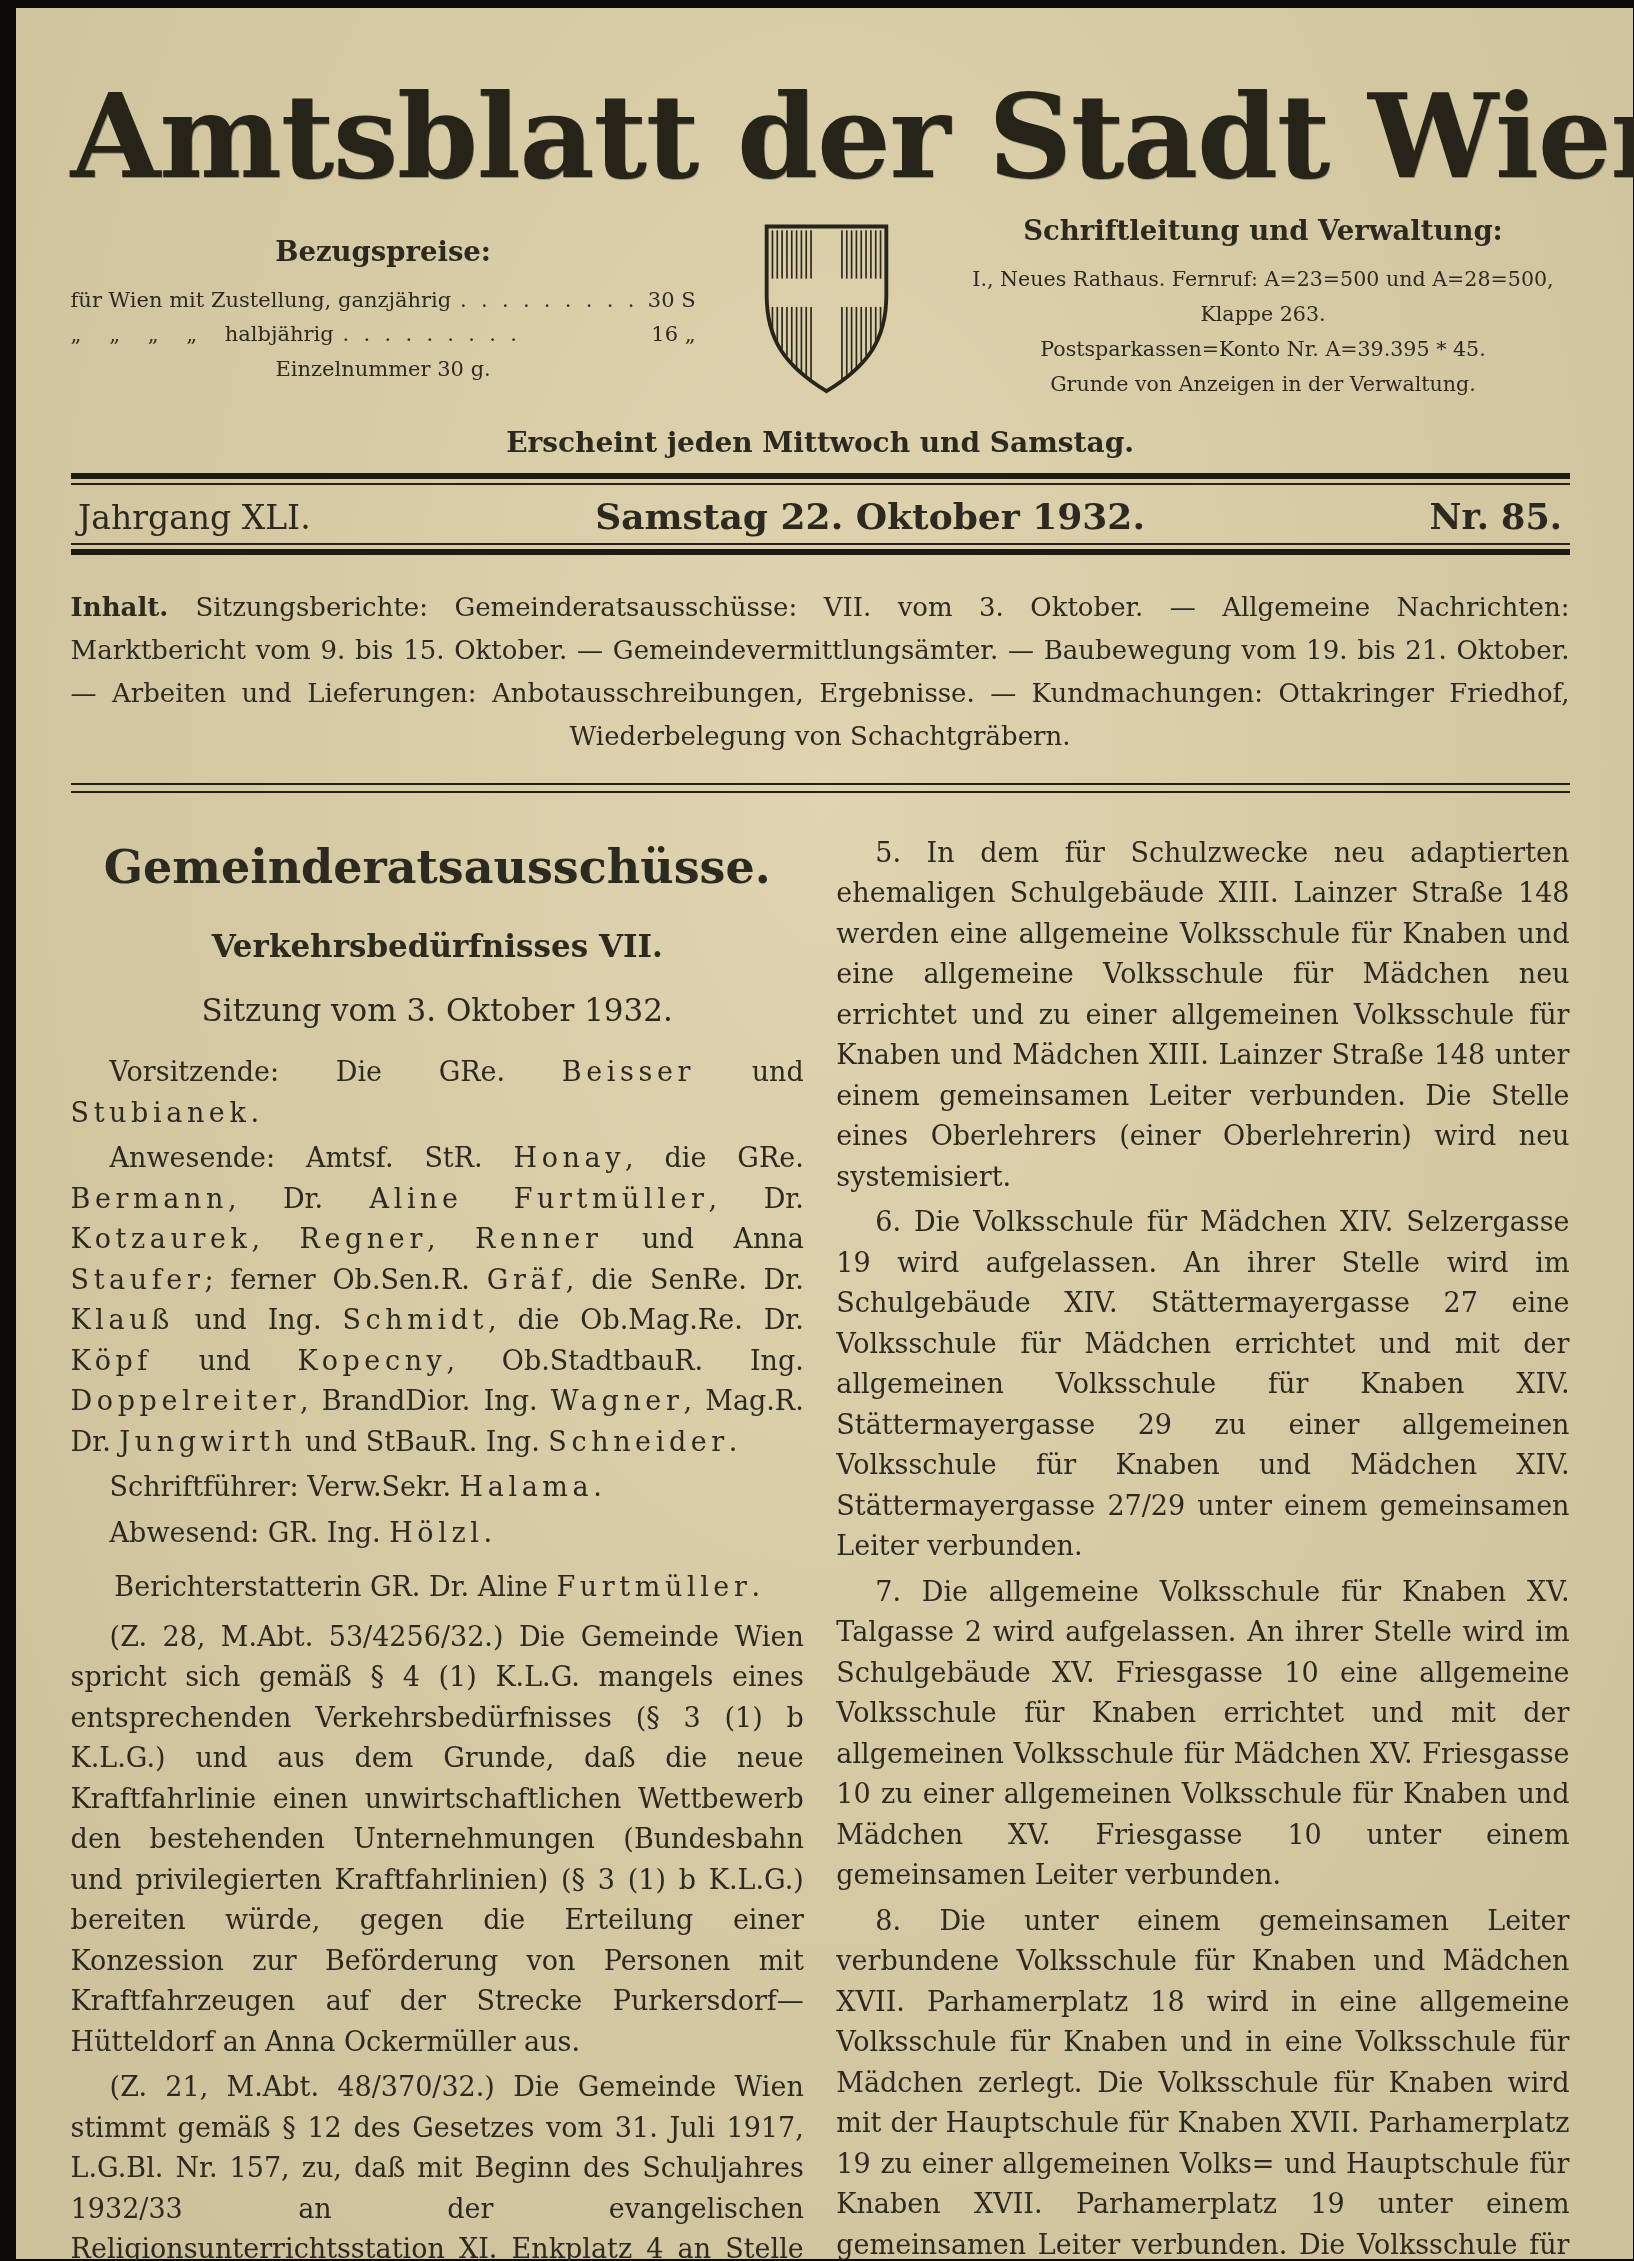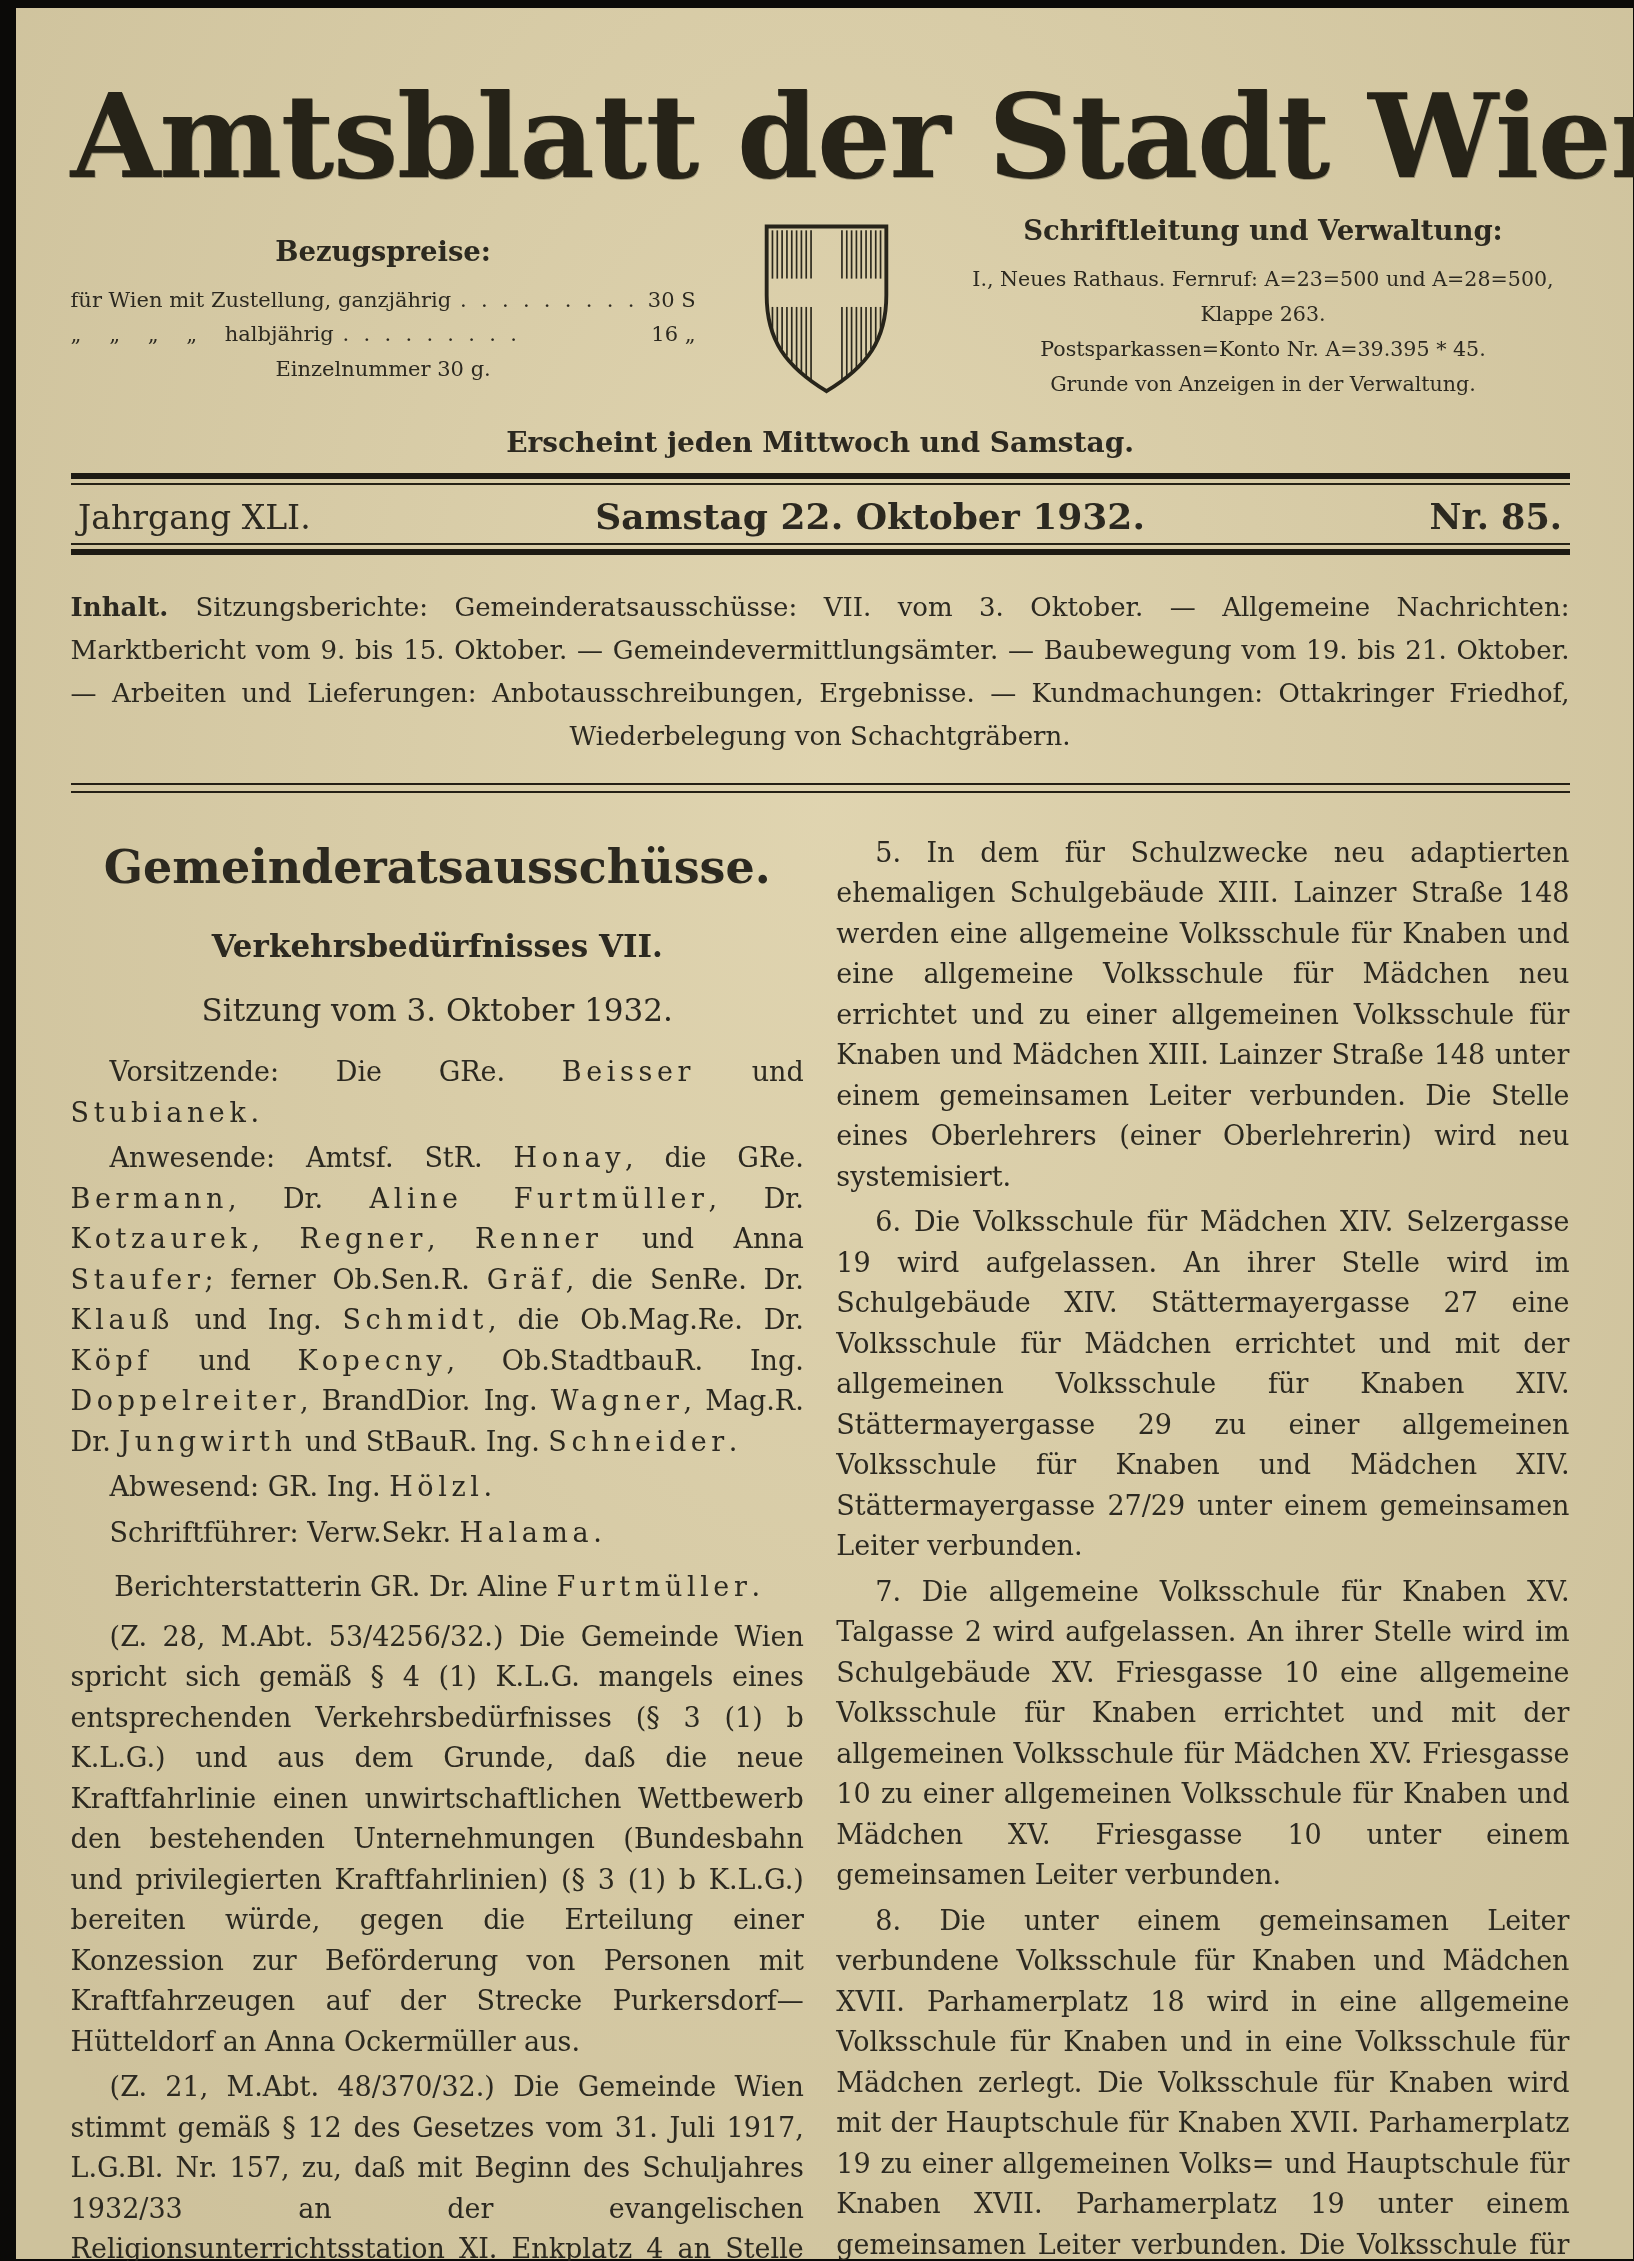--- a/index.html
+++ b/index.html
@@ -191,22 +191,22 @@
 
     <div class="cols">
 
       <div class="col">
         <div class="art-h1">Gemeinderatsausschüsse.</div>
         <div class="art-h2">Verkehrsbedürfnisses VII.</div>
         <div class="art-h3">Sitzung vom 3. Oktober 1932.</div>
 
         <p class="par"><span>Vorsitzende: Die GRe. </span><span class="sp">Beisser</span><span> und </span><span class="sp">Stubianek</span><span>.</span></p>
         <p class="par"><span>Anwesende: Amtsf. StR. </span><span class="sp">Honay</span><span>, die GRe. </span><span class="sp">Bermann</span><span>, Dr. </span><span class="sp">Aline Furtmüller</span><span>, Dr. </span><span class="sp">Kotzaurek</span><span>, </span><span class="sp">Regner</span><span>, </span><span class="sp">Renner</span><span> und Anna </span><span class="sp">Staufer</span><span>; ferner Ob.Sen.R. </span><span class="sp">Gräf</span><span>, die SenRe. Dr. </span><span class="sp">Klauß</span><span> und Ing. </span><span class="sp">Schmidt</span><span>, die Ob.Mag.Re. Dr. </span><span class="sp">Köpf</span><span> und </span><span class="sp">Kopecny</span><span>, Ob.StadtbauR. Ing. </span><span class="sp">Doppelreiter</span><span>, BrandDior. Ing. </span><span class="sp">Wagner</span><span>, Mag.R. Dr. </span><span class="sp">Jungwirth</span><span> und StBauR. Ing. </span><span class="sp">Schneider</span><span>.</span></p>
+        <p class="par"><span>Schriftführer: Verw.Sekr. </span><span class="sp">Halama</span><span>.</span></p>
         <p class="par"><span>Abwesend: GR. Ing. </span><span class="sp">Hölzl</span><span>.</span></p>
-        <p class="par"><span>Schriftführer: Verw.Sekr. </span><span class="sp">Halama</span><span>.</span></p>
         <p class="center-par"><span>Berichterstatterin GR. Dr. Aline </span><span class="sp">Furtmüller</span><span>.</span></p>
 
         <p class="par">(Z. 28, M.Abt. 53/4256/32.) Die Gemeinde Wien spricht sich gemäß § 4 (1) K.L.G. mangels eines entsprechenden Verkehrsbedürfnisses (§ 3 (1) b K.L.G.) und aus dem Grunde, daß die neue Kraftfahrlinie einen unwirtschaftlichen Wettbewerb den bestehenden Unternehmungen (Bundesbahn und privilegierten Kraftfahrlinien) (§ 3 (1) b K.L.G.) bereiten würde, gegen die Erteilung einer Konzession zur Beförderung von Personen mit Kraftfahrzeugen auf der Strecke Purkersdorf—Hütteldorf an Anna Ockermüller aus.</p>
         <p class="par">(Z. 21, M.Abt. 48/370/32.) Die Gemeinde Wien stimmt gemäß § 12 des Gesetzes vom 31. Juli 1917, L.G.Bl. Nr. 157, zu, daß mit Beginn des Schuljahres 1932/33 an der evangelischen Religionsunterrichtsstation XI. Enkplatz 4 an Stelle der Abteilung für die Knaben und Mädchen der 1. bis 4. Hauptschulklasse eine Abteilung für die Kinder der 1. Hauptschulklasse und eine Abteilung für die Kinder der 2. bis 4. Hauptschulklasse errichtet wird.</p>
 
       </div>
 
       <div class="col">
         <p class="par" style="margin-top:3.8px;">5. In dem für Schulzwecke neu adaptierten ehemaligen Schulgebäude XIII. Lainzer Straße 148 werden eine allgemeine Volksschule für Knaben und eine allgemeine Volksschule für Mädchen neu errichtet und zu einer allgemeinen Volksschule für Knaben und Mädchen XIII. Lainzer Straße 148 unter einem gemeinsamen Leiter verbunden. Die Stelle eines Oberlehrers (einer Oberlehrerin) wird neu systemisiert.</p>
         <p class="par">6. Die Volksschule für Mädchen XIV. Selzergasse 19 wird aufgelassen. An ihrer Stelle wird im Schulgebäude XIV. Stättermayergasse 27 eine Volksschule für Mädchen errichtet und mit der allgemeinen Volksschule für Knaben XIV. Stättermayergasse 29 zu einer allgemeinen Volksschule für Knaben und Mädchen XIV. Stättermayergasse 27/29 unter einem gemeinsamen Leiter verbunden.</p>

